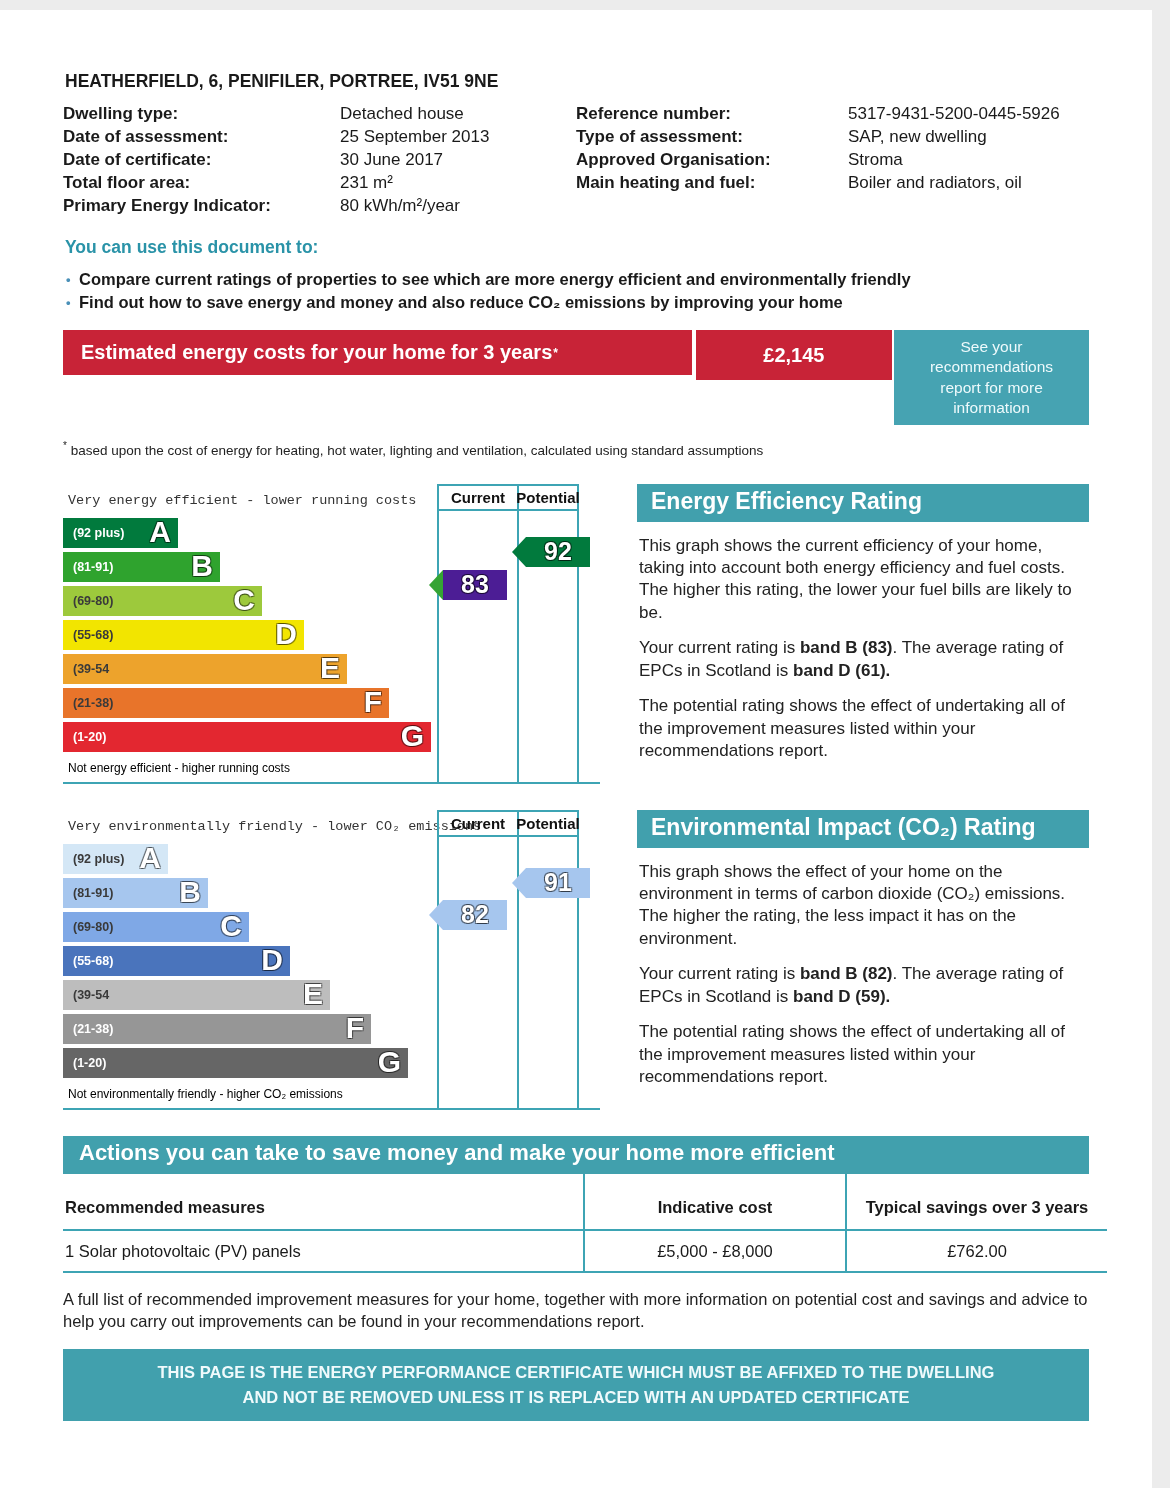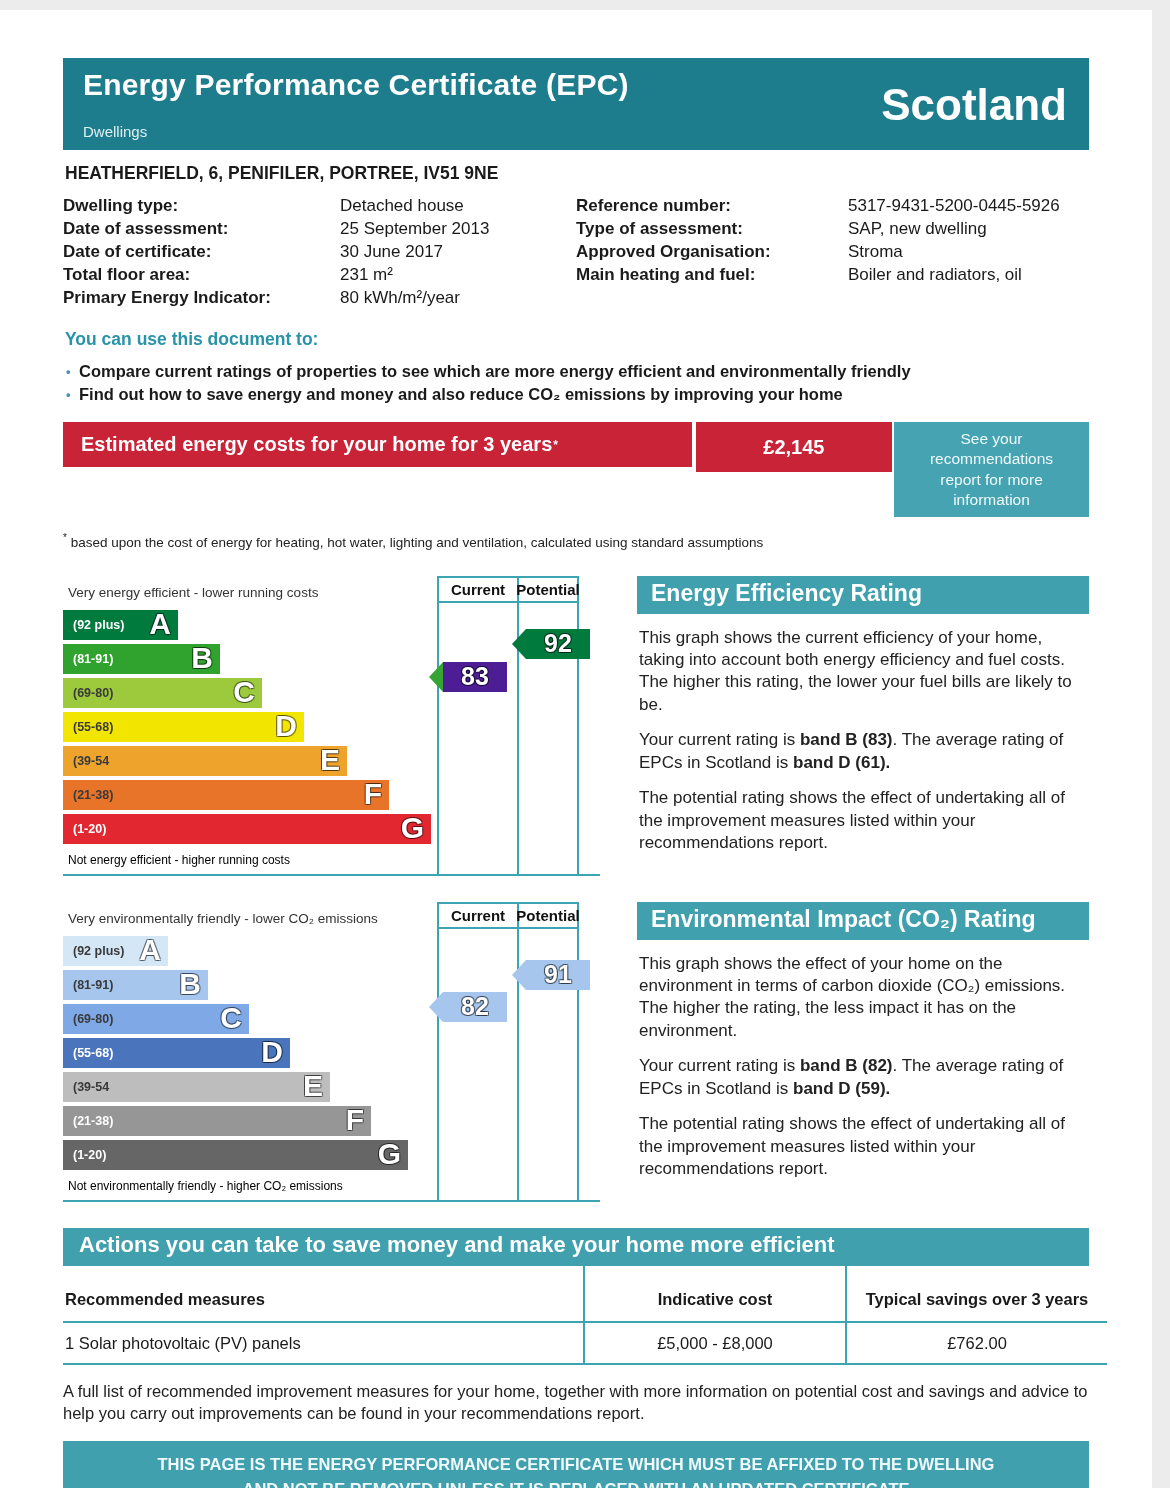--- a/index.html
+++ b/index.html
@@ -36,21 +36,21 @@
   .cost-value { width:200px; background:#c82337; height:50px; margin-left:4px; display:flex; align-items:center;
                 justify-content:center; color:#fff; font-weight:bold; font-size:20px; }
   .cost-info { width:198px; margin-left:2px; background:#46a3b2; height:95px; color:#eefafc; font-size:15.5px;
                line-height:1.3; text-align:center; display:flex; align-items:center; padding:0 16px; }
   .footnote { margin-top:15px; font-size:13.5px; color:#222; }
   .footnote sup { font-size:10px; }
 
   
   .rating-row { display:flex; margin-top:26px; }
   .chart { position:relative; width:537px; height:300px; flex:none; border-bottom:2px solid #3da4b4; }
-  .chart-top-label { position:absolute; top:9px; left:5px; font-size:13.5px; color:#333; }
+  .chart-top-label { position:absolute; top:9px; left:5px; font-size:13.5px; color:#333;font-family:Liberation Mono, monospace; }
   .chart-bottom-label { position:absolute; bottom:7px; left:5px; font-size:12px; color:#000000; }
   .bands { position:absolute; top:34px; left:0; }
   .band-row { height:34px; }
   .band { height:30px; display:flex; align-items:center; padding-left:10px; position:relative; }
   .range { font-size:12.5px; font-weight:bold; }
   .rt-light { color:#fff; } .rt-dark { color:#3a3a3a; }
   .letter { position:absolute; right:7px; top:-3px; font-size:30px; font-weight:bold; color:#fff;
             text-shadow:-1px -1px 0 rgba(0,0,0,.4), 1px -1px 0 rgba(0,0,0,.4), -1px 1px 0 rgba(0,0,0,.4), 1px 1px 0 rgba(0,0,0,.4); }
   
   .eer-a{background:#017a3d}.eer-b{background:#2fa32e}.eer-c{background:#9dc93c}.eer-d{background:#f2e500}
@@ -95,27 +95,20 @@
 
   
   .footer-box { margin-top:17px; background:#41a0ad; color:#f0fafc; font-weight:bold; font-size:16.5px;
                 text-align:center; padding:11px 78px; line-height:1.5; }
 </style>
 </head>
 <body>
 
 <div class="page">
 
-  <div class="masthead">
-    <div class="mast-left">
-      <div class="mast-title">Energy Performance Certificate (EPC)</div>
-      <div class="mast-sub">Dwellings</div>
-    </div>
-    <div class="mast-region">Scotland</div>
-  </div>
 
   <div class="address">HEATHERFIELD, 6, PENIFILER, PORTREE, IV51 9NE</div>
 
   <div class="details">
     <div class="details-col">
       <div class="drow">
           <span class="dlabel">Dwelling type:</span>
           <span class="dvalue">Detached house</span>
         </div>
       <div class="drow">

